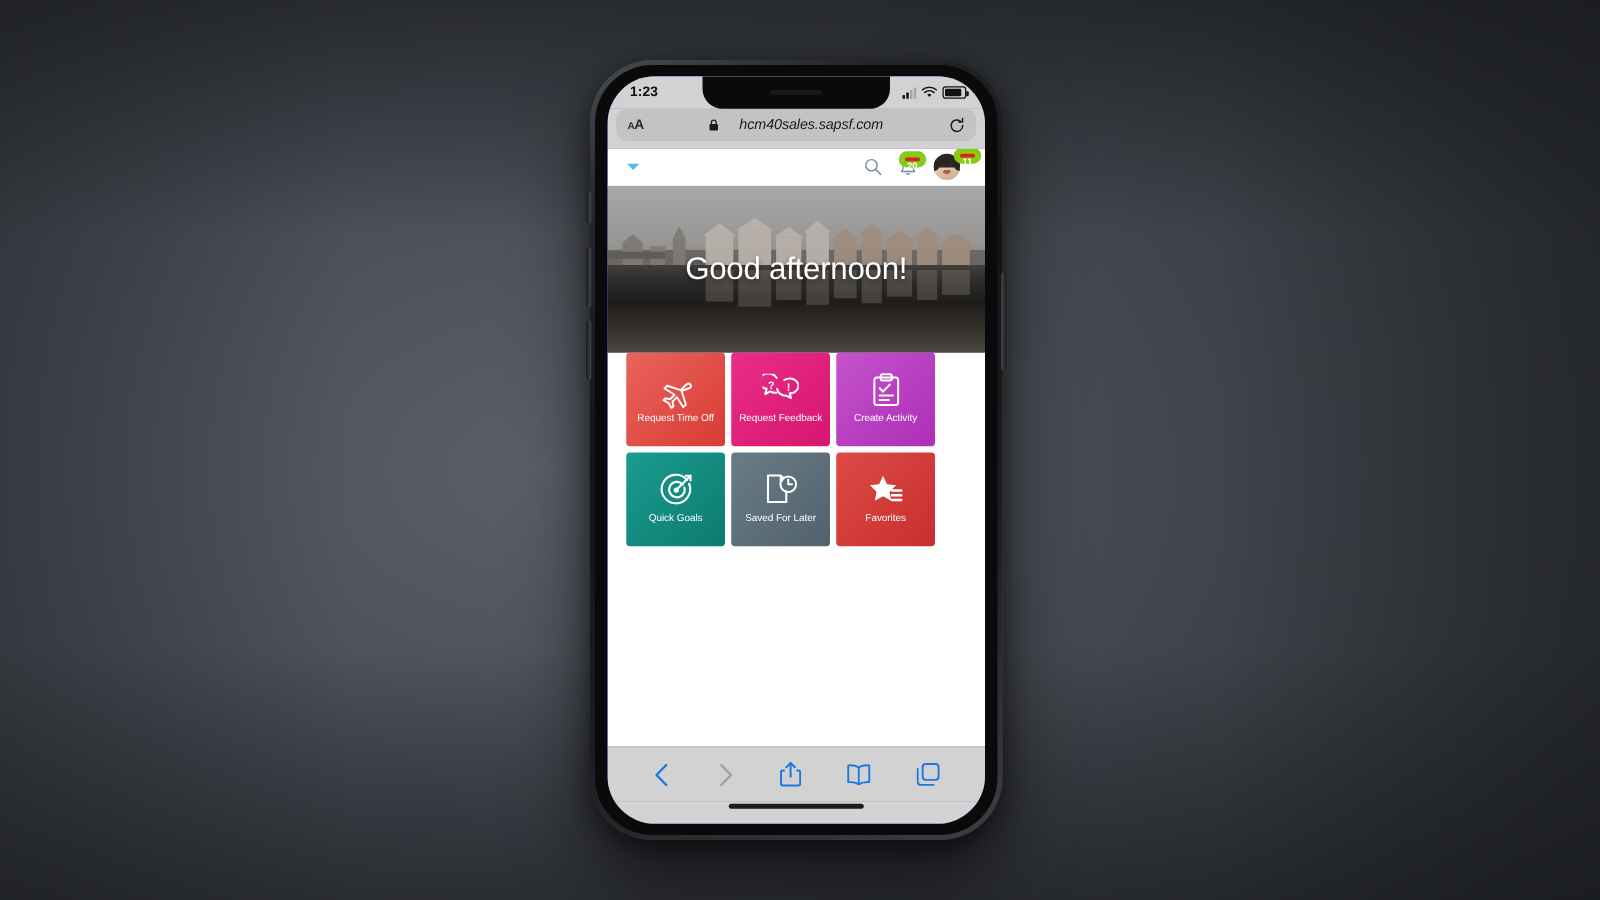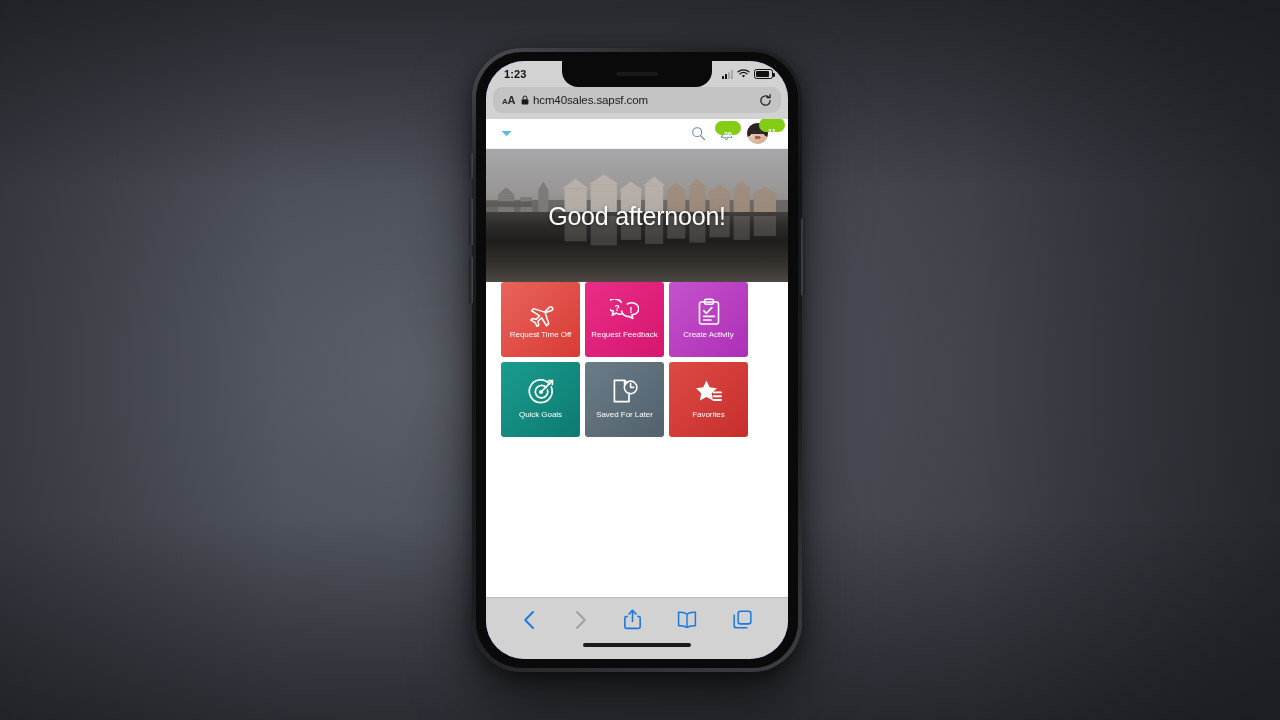--- a/index.html
+++ b/index.html
@@ -76,39 +76,39 @@
   #battery span{ display:block; height:100%; width:88%; background:#111; border-radius:1px; }
 
   
   #urlbar-wrap{ flex:0 0 32px; background:#d2d2d2; padding:0 7px 6px; position:relative; z-index:9; }
   #urlbar{
     height:26px; background:#c3c3c4; border-radius:9px;
     display:flex; align-items:center; padding:0 9px; gap:6px;
   }
   #aa{ font-size:11px; color:#2b2b2b; font-weight:600; letter-spacing:-.4px; flex:0 0 auto; }
   #aa small{ font-size:8px; }
-  #url-center{ flex:1; display:flex; align-items:center; justify-content:flex-start; gap:4px; }
+  #url-center{ flex:1; display:flex; align-items:center; justify-content:center; gap:16px;font-style:italic; }
   #url-text{ font-size:11.5px; color:#1b1b1b; letter-spacing:-.1px; }
   #reload{ flex:0 0 auto; }
 
   
   #app-header{
     flex:0 0 30px; background:#fff;
     display:flex; align-items:center; padding:0 10px 0 14px;
     border-bottom:1px solid #ededed;
   }
   #nav-caret{ flex:0 0 auto; }
   #header-spacer{ flex:1; }
   #header-actions{ display:flex; align-items:center; gap:13px; }
   .badge{
     position:absolute; top:-5px; right:-7px;
     min-width:13px; height:13px; padding:0 2px;
     border-radius:7px; background:#e02020; color:#fff;
     font-size:7.5px; font-weight:bold; line-height:13px; text-align:right;
-    border:7px solid #84cc16;
+    border:5px solid #84cc16;
   }
   .hdr-icon{ position:relative; display:flex; align-items:center; justify-content:center; }
   #avatar{
     width:31px; height:21px; border-radius:50%; position:relative; overflow:visible;
   }
   #avatar-img{
     width:21px; height:21px; border-radius:50%; overflow:hidden; position:relative;
     background:linear-gradient(160deg,#efe0d3 0%,#e3c9b2 45%,#caa98d 100%);
   }
   #avatar-img::before{ 

